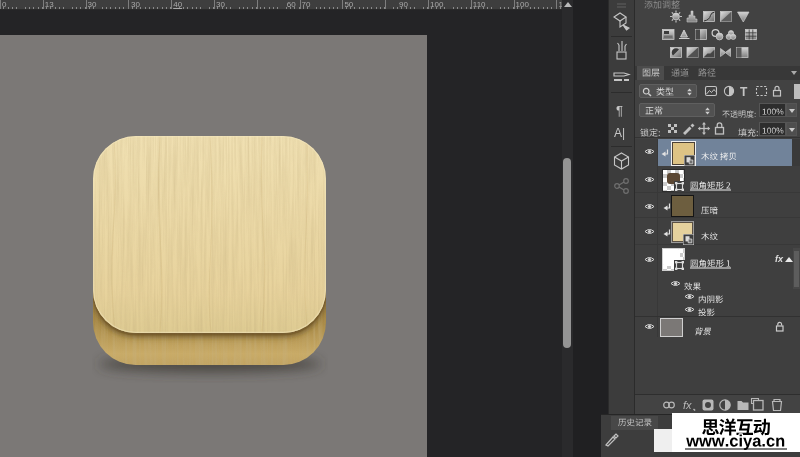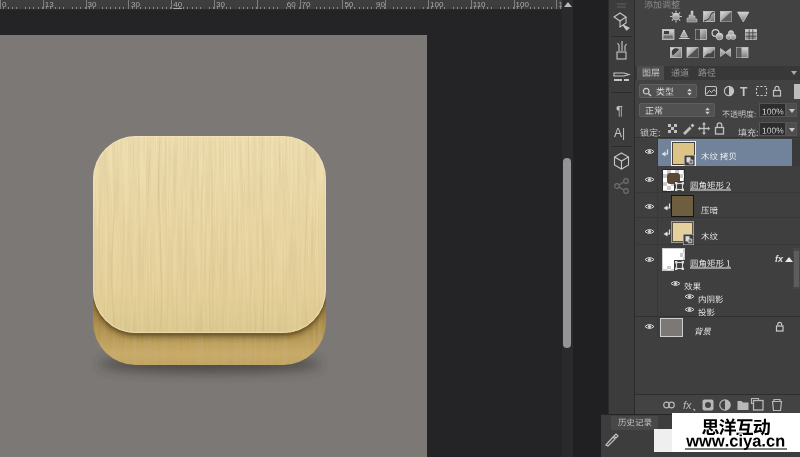--- a/index.html
+++ b/index.html
@@ -25,21 +25,21 @@
   <div id="rulnums" style="position:absolute;top:0;left:0;font-size:8px;color:#a8a8a8;">
       <span style="position:absolute;left:2.0px;top:0px;">0</span>
       <span style="position:absolute;left:44.8px;top:0px;">13</span>
       <span style="position:absolute;left:87.6px;top:0px;">30</span>
       <span style="position:absolute;left:131px;top:0px;text-align:right;">30</span>
       <span style="position:absolute;left:173.2px;top:0px;text-decoration:underline;">40</span>
       <span style="position:absolute;left:216.0px;top:0px;">30</span>
       <span style="position:absolute;left:258.8px;top:0px;margin-left:28px;">60</span>
       <span style="position:absolute;left:301.6px;top:0px;">70</span>
       <span style="position:absolute;left:344.4px;top:0px;">50</span>
-      <span style="position:absolute;left:376px;top:0px;">90</span>
+      <span style="position:absolute;left:399px;top:0px;">90</span>
       <span style="position:absolute;left:430.0px;top:0px;">100</span>
       <span style="position:absolute;left:472.8px;top:0px;">110</span>
       <span style="position:absolute;left:515.6px;top:0px;">100</span>
       <span style="position:absolute;left:558.4px;top:0px;">130</span>
     </div>
 </div>
 
 <div class="abs" style="left:562px;top:0;width:11px;height:457px;background:#2a2a2c;"></div>
 <div class="abs" style="left:564px;top:2px;width:0;height:0;border-left:4px solid transparent;border-right:4px solid transparent;border-bottom:5px solid #b9b9b9;"></div>
 <div class="abs" style="left:563px;top:158px;width:8px;height:190px;background:#949494;border-radius:4px;"></div>

